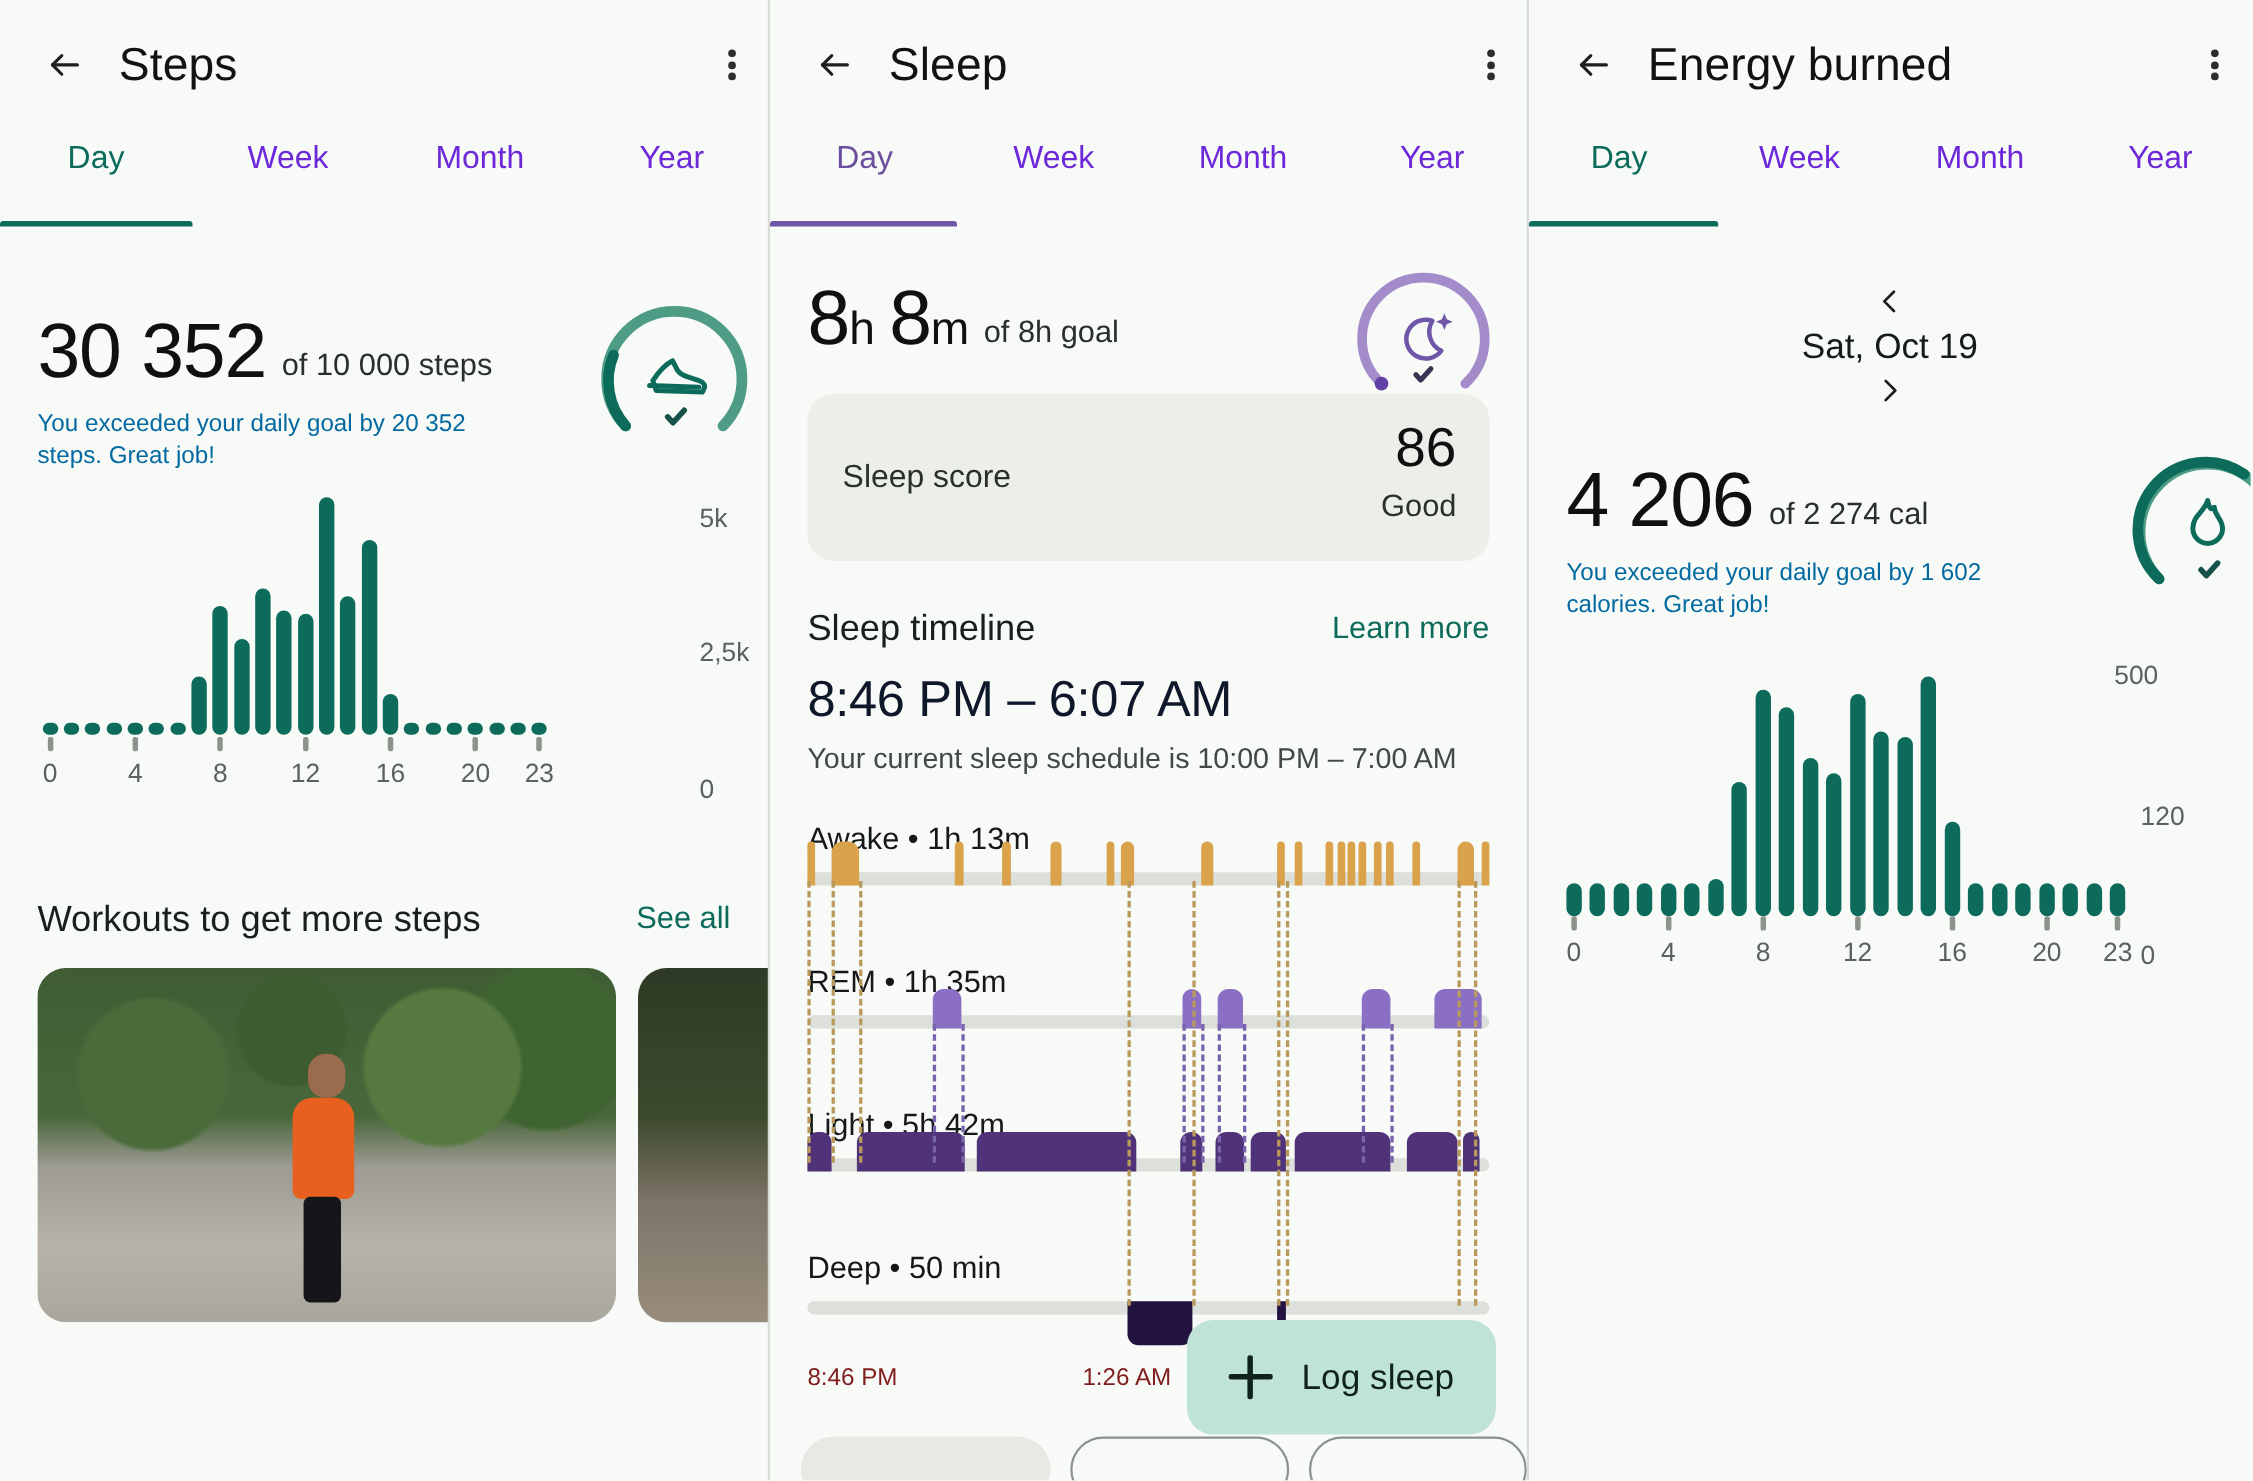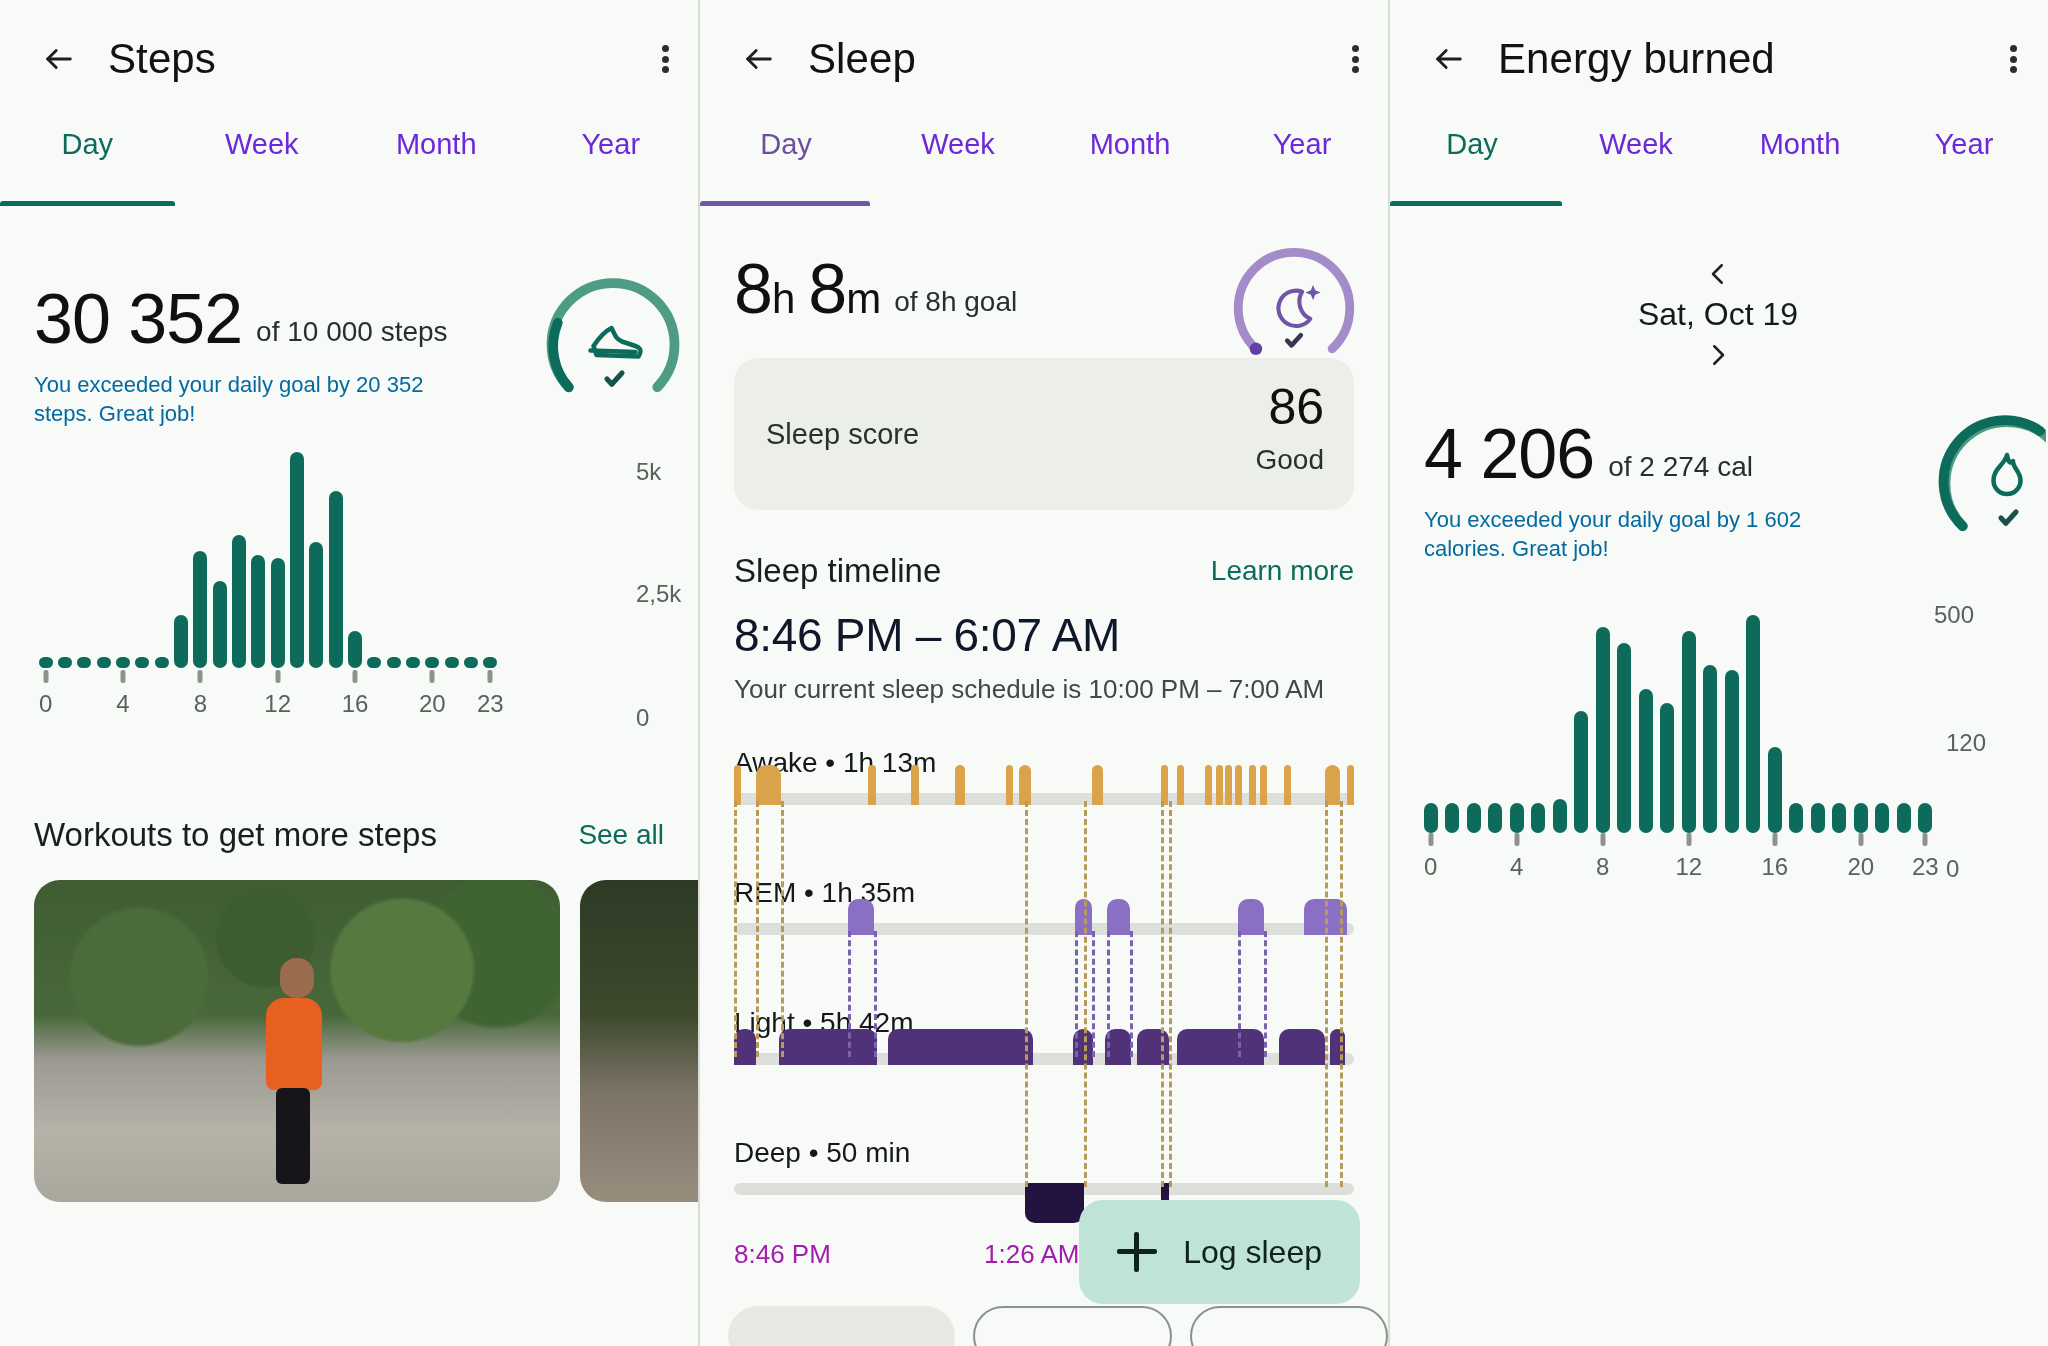--- a/index.html
+++ b/index.html
@@ -81,21 +81,21 @@
   .timeline-head{display:flex;align-items:center;justify-content:space-between;padding:0 34px;margin-top:42px;}
   .range-big{padding:0 34px;margin-top:18px;font-size:46px;color:#0f172a;letter-spacing:-.3px;white-space:nowrap;}
   .range-sub{padding:0 34px;margin-top:12px;font-size:26px;color:#42474a;}
 
   .hypno{position:relative;margin:26px 34px 0 34px;height:280px;}
   .stage-label{position:absolute;font-size:28px;color:#15171a;white-space:nowrap;}
   .track{position:absolute;left:0;right:0;height:12px;background:#DCDFDA;border-radius:6px;}
   .seg{position:absolute;border-radius:9px;}
   .dashv{position:absolute;width:0;border-left:3px dashed #b99a5c;}
   .dashp{position:absolute;width:0;border-left:3px dashed #7a63ad;}
-  .time-lab{position:absolute;font-size:26px;color:#a21caf;}
+  .time-lab{position:absolute;font-size:22px;color:#7f1d1d;}
 
   .fab{position:absolute;right:28px;bottom:42px;height:104px;min-width:262px;border-radius:24px;background:#BFE3D6;
        display:flex;align-items:center;gap:26px;padding:0 38px;box-sizing:border-box;cursor:pointer;}
   .fab-label{font-size:32px;color:#10221d;white-space:nowrap;}
   .plus{width:40px;height:40px;position:relative;}
   .plus:before,.plus:after{content:"";position:absolute;background:#10221d;border-radius:2px;}
   .plus:before{left:0;top:17px;width:40px;height:5px;}
   .plus:after{top:0;left:17px;height:40px;width:5px;}
 
   .btm-chips{position:absolute;left:0;right:0;bottom:0;height:40px;display:flex;gap:18px;padding-left:28px;box-sizing:border-box;}
@@ -467,20 +467,20 @@
           <div class="tickmark" style="left: 268.75px; top: 0px;"></div>
           <span style="left: 268.75px; top: 20px;">12</span>
           <div class="tickmark" style="left: 354.75px; top: 0px;"></div>
           <span style="left: 354.75px; top: 20px;">16</span>
           <div class="tickmark" style="left: 440.75px; top: 0px;"></div>
           <span style="left: 440.75px; top: 20px;">20</span>
           <div class="tickmark" style="left: 505.25px; top: 0px;"></div>
           <span style="left: 505.25px; top: 20px;">23</span>
         </div>
       <div class="axis-y" id="energy-yaxis" style="position:absolute;left:0;right:0;top:0;bottom:0;">
-          <span style="left: 544px; top: 4px;">500</span>
+          <span style="left: 532px; top: 4px;">500</span>
           <span style="left: 556px; top: 132px;">120</span>
           <span style="left: 556px; top: 258px;">0</span>
         </div>
     </div>
   </div>
 
 </div>
 
 </body></html>

